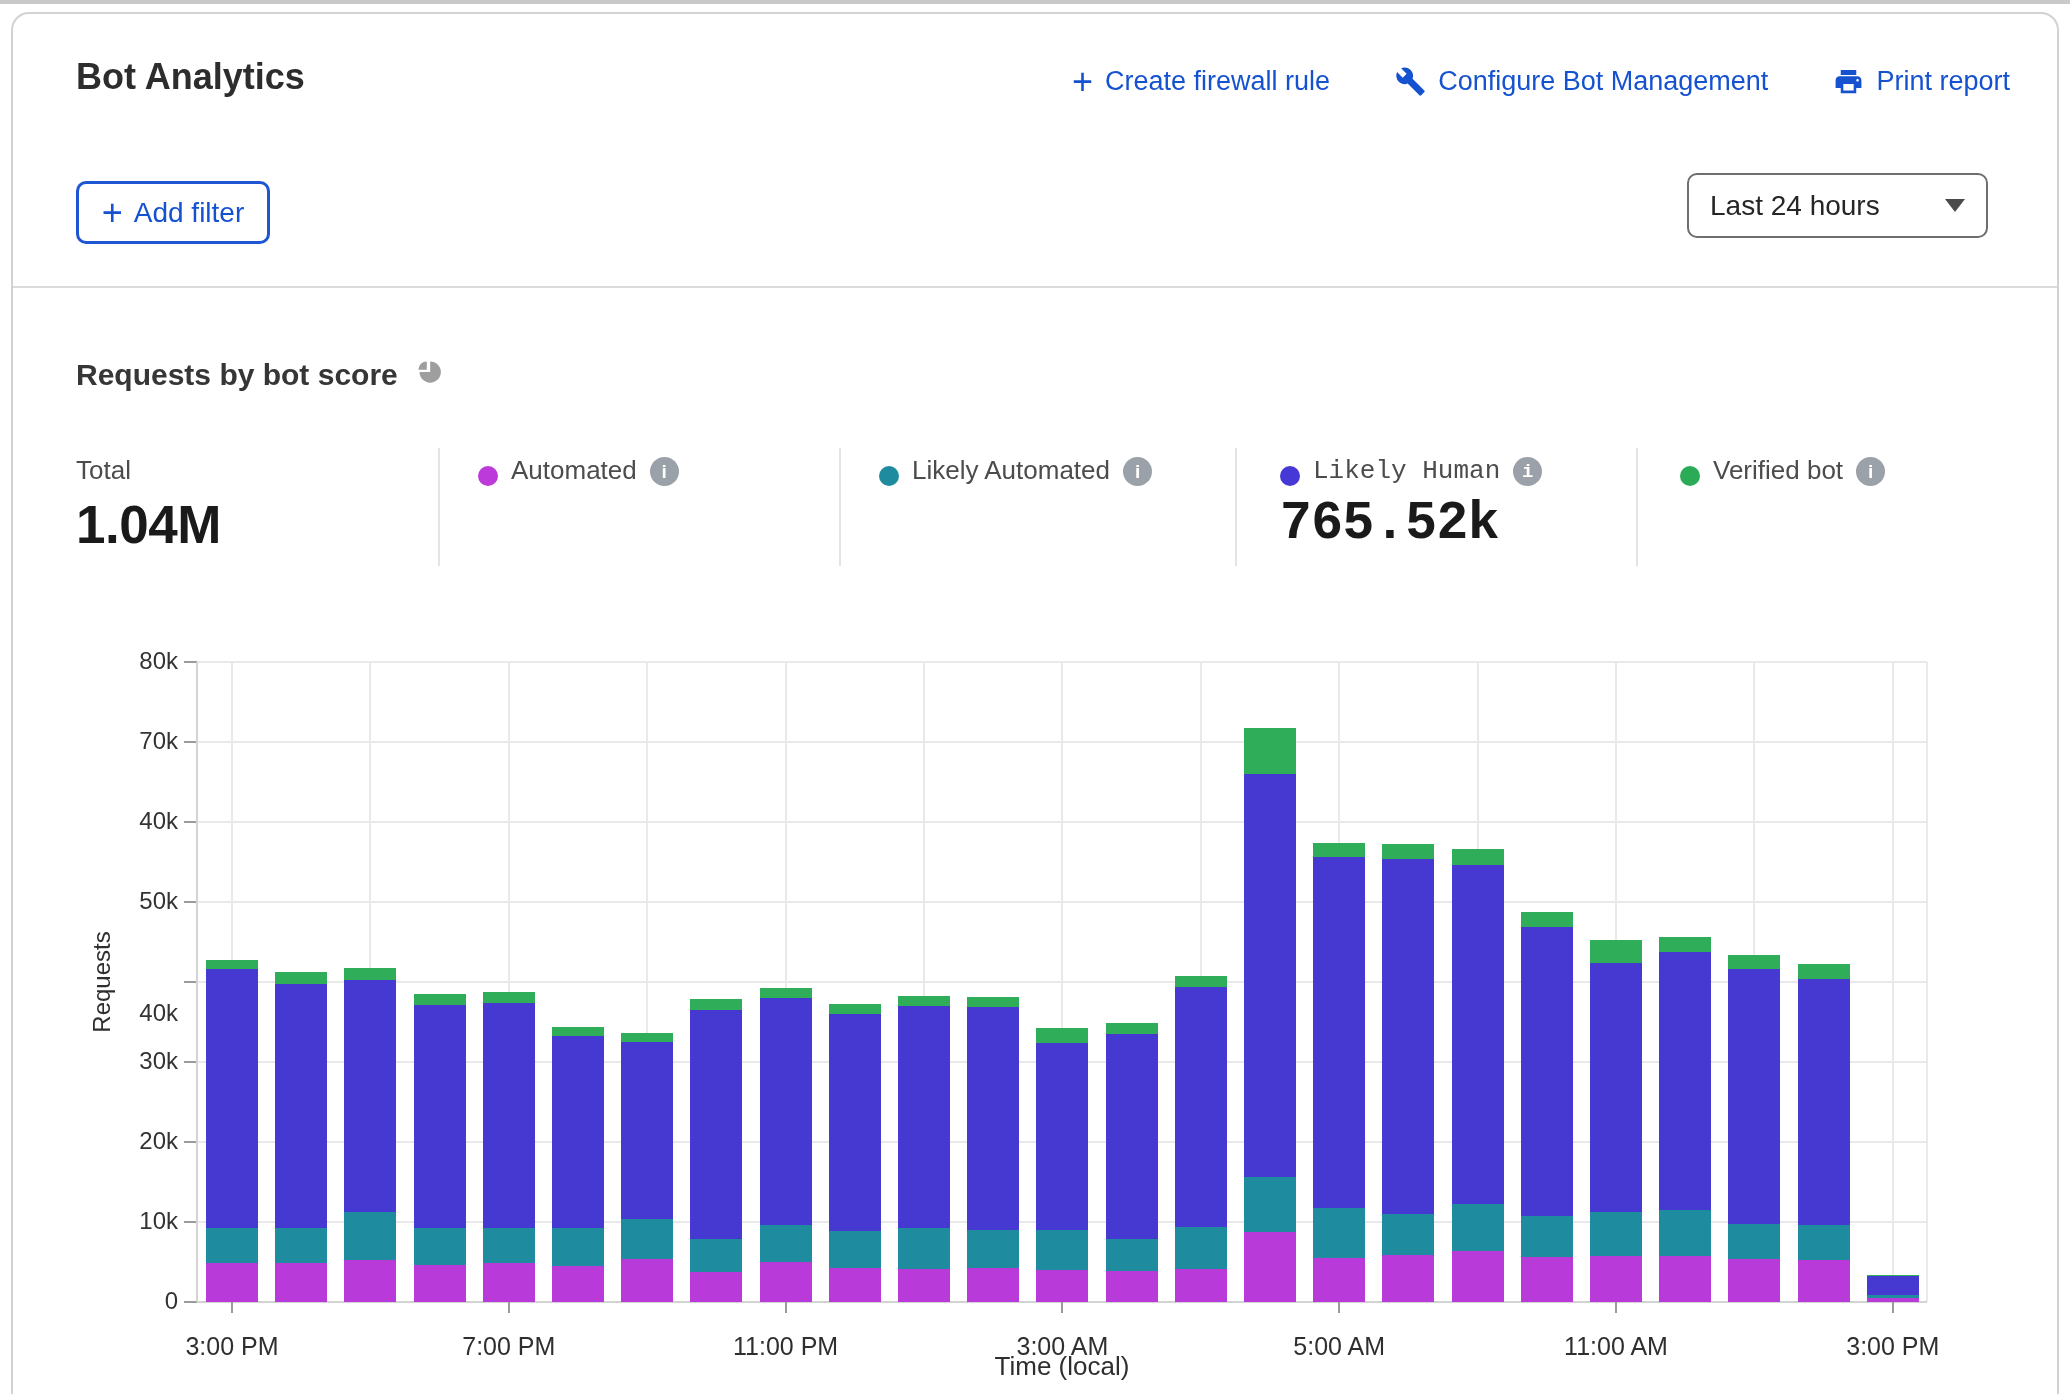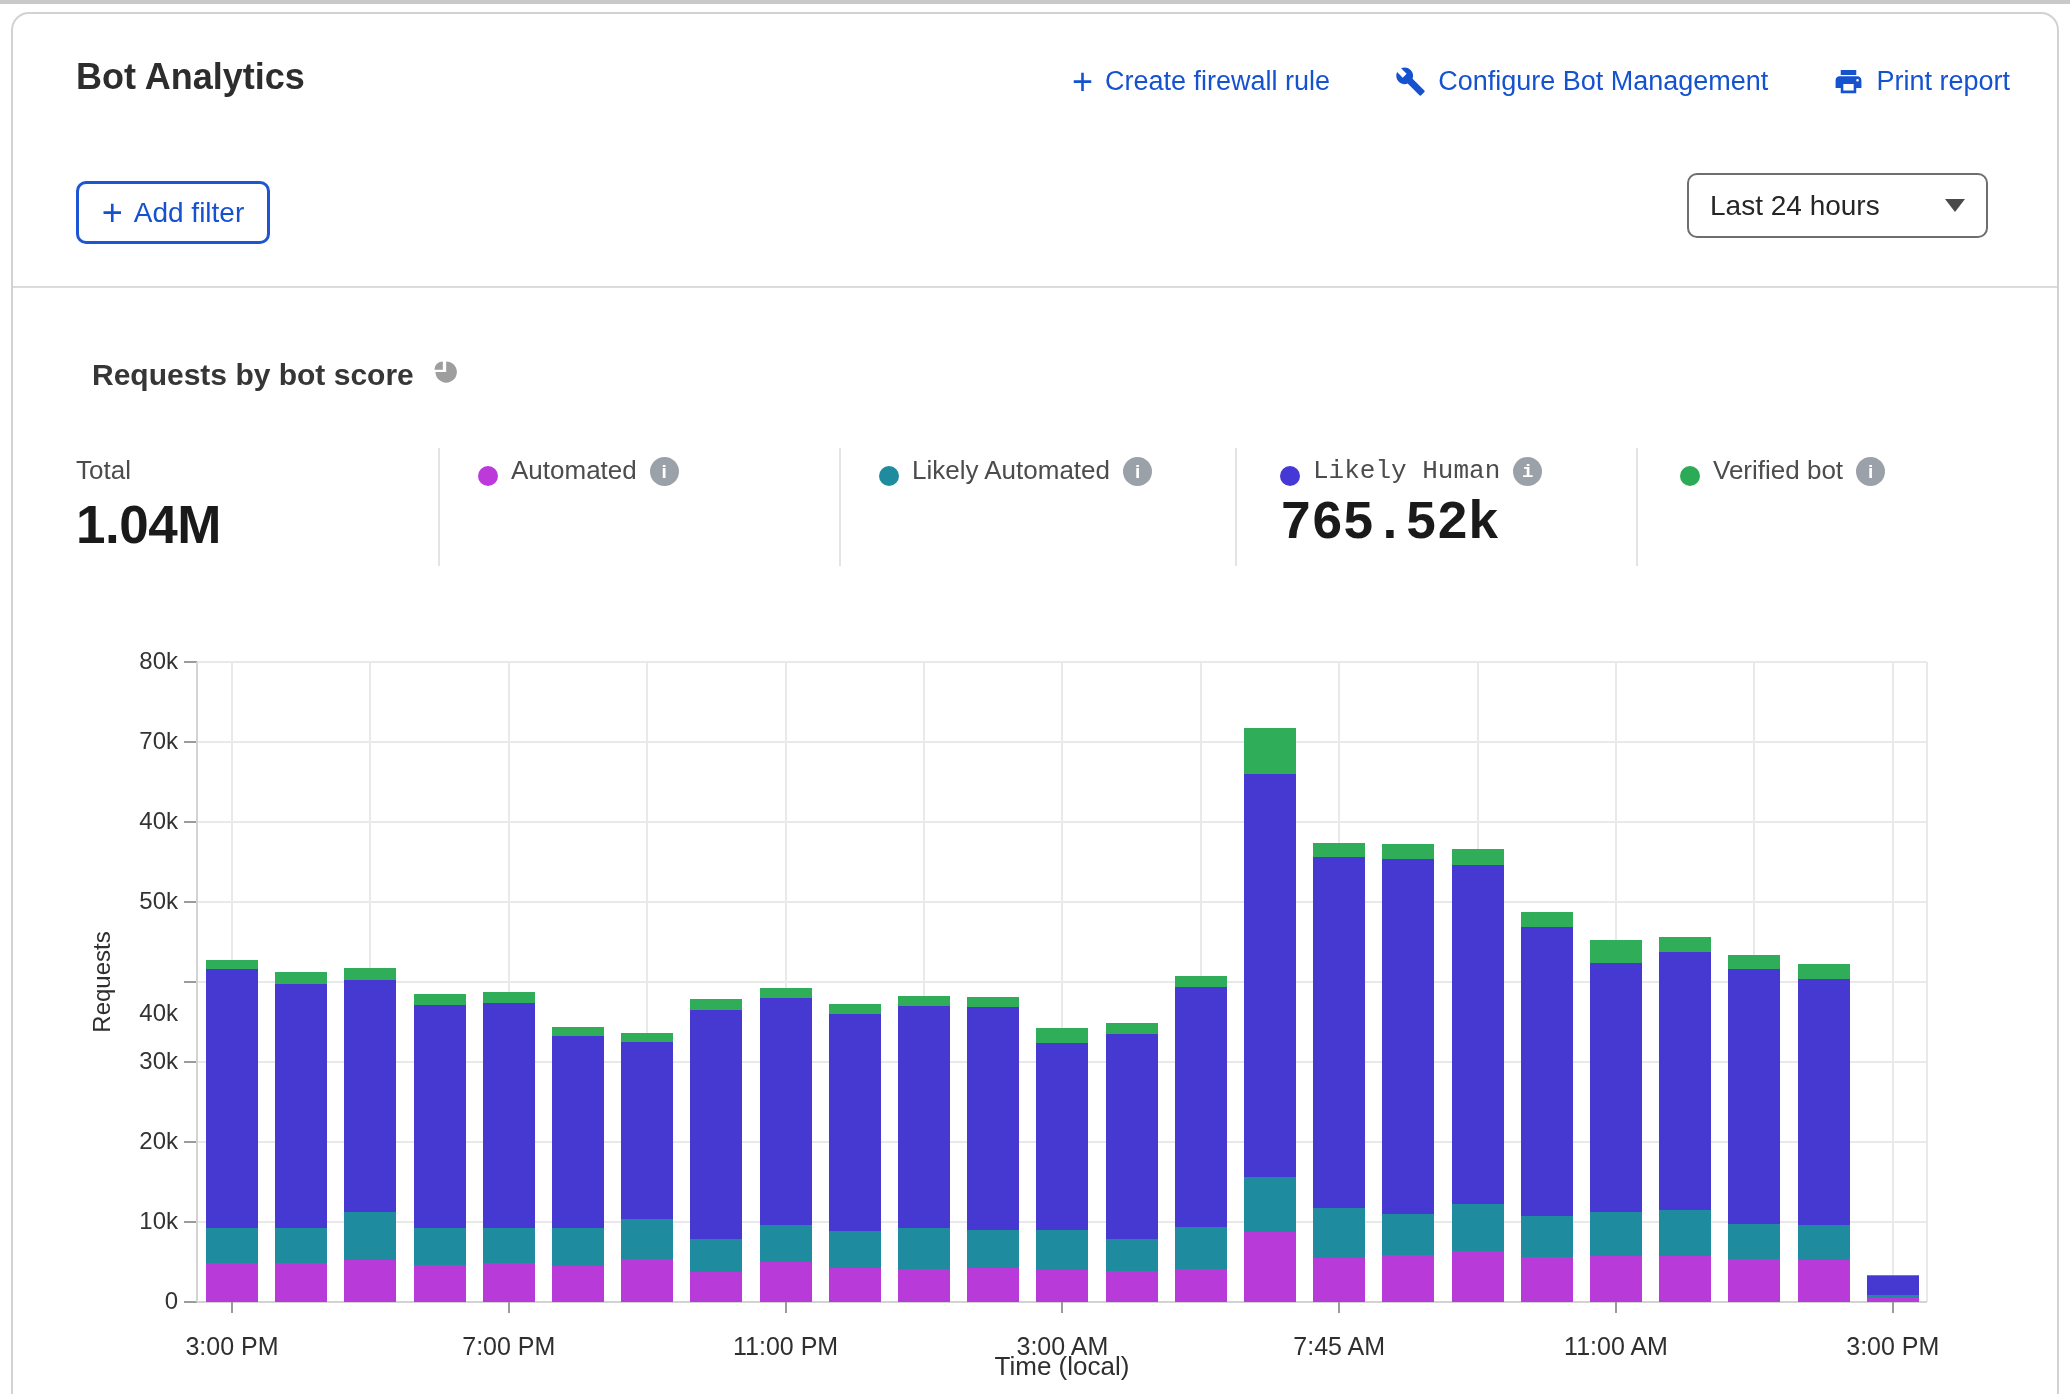--- a/index.html
+++ b/index.html
@@ -25,21 +25,21 @@
     color:#1552d0; font-size:28px; cursor:pointer;
   }
   .time-range {
     position:absolute; left:1687px; top:173px; width:301px; height:65px;
     border:2px solid #6e6e6e; border-radius:10px; background:#ffffff;
     display:flex; align-items:center; justify-content:space-between;
     padding:0 21px; font-size:28px; color:#262626; cursor:pointer;
   }
   .caret { width:0; height:0; border-left:10px solid transparent; border-right:10px solid transparent; border-top:13px solid #4a4a4a; }
   .header-divider { position:absolute; left:13px; top:286px; width:2044px; height:2px; background:#dbdbdb; }
-  .section-heading { position:absolute; left:76px; top:358px; display:flex; align-items:flex-start; gap:17px; font-size:30px; font-weight:700; color:#363636;margin-left:16px; }
+  .section-heading { position:absolute; left:76px; top:358px; display:flex; align-items:flex-start; gap:17px; font-size:30px; font-weight:700; color:#363636; }
   .stat-col { position:absolute; top:452px; }
   .stat-label-row { display:flex; align-items:flex-end; gap:13px; font-size:26px; color:#4c4c4c; height:34px; }
   .dot { width:20px; height:20px; border-radius:50%; flex:0 0 auto; }
   .info-badge {
     width:29px; height:29px; border-radius:50%; background:#9ba1a8; color:#ffffff;
     font-size:19px; font-weight:700; display:flex; align-items:center; justify-content:center; cursor:pointer;
   }
   .stat-value { margin-top:8px; font-size:53px; font-weight:700; color:#1a1a1a; letter-spacing:-0.5px; }
   .stat-divider { position:absolute; top:448px; width:2px; height:118px; background:#e4e4e4; }
   .chart-layer { position:absolute; left:0; top:0; width:2070px; height:1394px; pointer-events:none; }
@@ -294,20 +294,20 @@
     <div class="seg hit" title="3:00 PM — Verified bot: 100" style="left: 1866.8px; top: 1274.8px; width: 52px; height: 0.8px; background: rgb(47, 173, 88);"></div>
     <div class="tick" style="left: 231px; top: 1302px; width: 2px; height: 11px;"></div>
     <div class="xlab" style="left: 147px; top: 1332px;">3:00 PM</div>
     <div class="tick" style="left: 507.8px; top: 1302px; width: 2px; height: 11px;"></div>
     <div class="xlab" style="left: 423.8px; top: 1332px;">7:00 PM</div>
     <div class="tick" style="left: 784.6px; top: 1302px; width: 2px; height: 11px;"></div>
     <div class="xlab" style="left: 700.6px; top: 1332px;">11:00 PM</div>
     <div class="tick" style="left: 1061.4px; top: 1302px; width: 2px; height: 11px;"></div>
     <div class="xlab" style="left: 977.4px; top: 1332px;">3:00 AM</div>
     <div class="tick" style="left: 1338.2px; top: 1302px; width: 2px; height: 11px;"></div>
-    <div class="xlab" style="left: 1254.2px; top: 1332px;">7:45 AM</div>
+    <div class="xlab" style="left: 1254.2px; top: 1332px;">5:00 AM</div>
     <div class="tick" style="left: 1615px; top: 1302px; width: 2px; height: 11px;"></div>
     <div class="xlab" style="left: 1531px; top: 1332px;">11:00 AM</div>
     <div class="tick" style="left: 1891.8px; top: 1302px; width: 2px; height: 11px;"></div>
     <div class="xlab" style="left: 1807.8px; top: 1332px;">3:00 PM</div>
   </div>
 <div class="axis-title-y">Requests</div>
 <div class="axis-title-x">Time (local)</div>
 
 </body></html>

